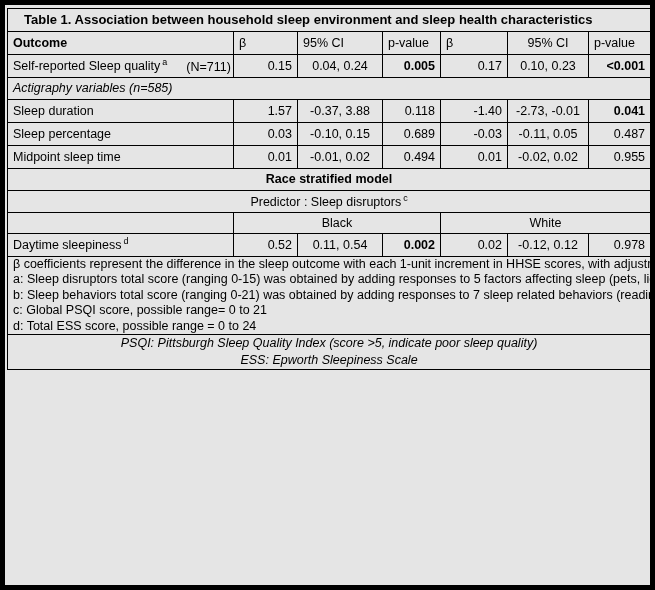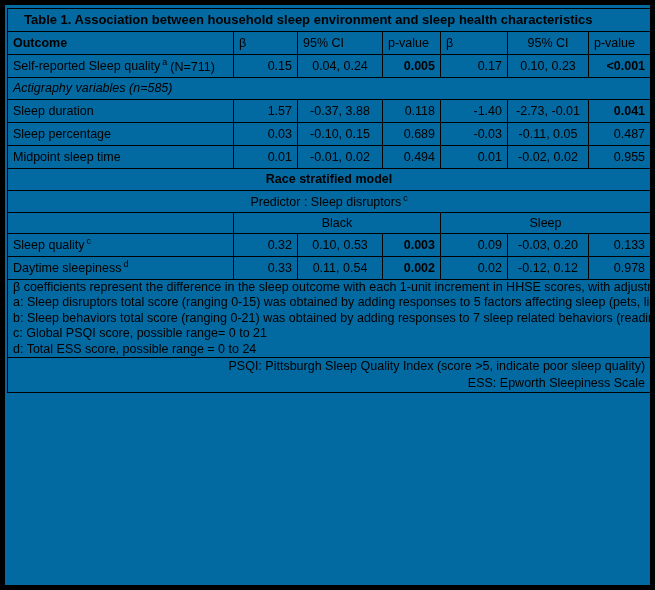--- a/index.html
+++ b/index.html
@@ -4,21 +4,21 @@
 <style>
   * { box-sizing: border-box; }
   html, body { margin: 0; padding: 0; background: #fff; }
   body { font-family: "Liberation Sans", "DejaVu Sans", sans-serif; color: #000; }
 
   .frame {
     width: 655px; height: 590px;
     border: 5px solid #000;
     padding: 2px;
     overflow: hidden;
-    background: #0369a1;
+    background: #e5e5e5;
   }
 
   table.assoc {
     border-collapse: collapse;
     table-layout: fixed;
     width: 643px;
     font-size: 12.5px;
     line-height: 1.2;
     margin-top: 1px;
   }
@@ -42,36 +42,37 @@
   td.c-b  { text-align: right; padding-right: 7px; margin-top: 18px; }
   td.c-ci { text-align: center; }
   td.c-p  { text-align: right; padding-right: 5px; }
   .bold { font-weight: bold; }
 
   tr.section-row td { font-style: italic; height: 22px; }
   tr.midtitle-row td { font-weight: bold; text-align: center; height: 22px; }
   tr.predictor-row td { text-align: center; height: 22px; }
 
   sup { font-size: 9px; margin-left: 2px; }
-  .suffix { margin-left: 3px; }
+  .suffix { margin-left: 19px; }
 
   td.fn-cell {
     white-space: normal;
     height: auto;
     padding: 3px 8px 2px 8px;
     line-height: 15.4px;
     text-align: left;
   }
   td.abbr-cell {
     white-space: normal;
     height: auto;
+    font-style: italic;
     padding: 2px 8px 3px 8px;
     line-height: 17px;
     border-top: 6px double #000;
-    text-align: right;
+    text-align: center;
   }
 </style>
 </head>
 <body>
 
 <div class="frame">
   <table class="assoc">
     <colgroup>
       <col style="width:226px">
         <col style="width:64px">
@@ -144,36 +145,27 @@
       <td colspan="7">Race stratified model</td>
     </tr>
 
     <tr class="predictor-row">
       <td colspan="7"><span>Predictor : Sleep disruptors</span><sup>c</sup></td>
     </tr>
 
     <tr class="group-row">
       <td></td>
       <td colspan="3">Black</td>
-      <td colspan="3">Sleep</td>
+      <td colspan="3">White</td>
     </tr>
 
 
     <tr>
-      <td class="c-lbl"><span>Sleep quality</span><sup>c</sup></td>
-      <td class="c-b">0.32</td>
-      <td class="c-ci">0.10, 0.53</td>
-      <td class="c-p bold">0.003</td>
-      <td class="c-b">0.09</td>
-      <td class="c-ci">-0.03, 0.20</td>
-      <td class="c-p">0.133</td>
-    </tr>
-    <tr>
       <td class="c-lbl"><span>Daytime sleepiness</span><sup>d</sup></td>
-      <td class="c-b">0.33</td>
+      <td class="c-b">0.52</td>
       <td class="c-ci">0.11, 0.54</td>
       <td class="c-p bold">0.002</td>
       <td class="c-b">0.02</td>
       <td class="c-ci">-0.12, 0.12</td>
       <td class="c-p">0.978</td>
     </tr>
 
     <tr>
       <td colspan="7" class="fn-cell">
         <div>β coefficients represent the difference in the sleep outcome with each 1-unit increment in HHSE scores, with adjustments for age, gender, race (for the pooled models only), education, marital status, smoking status, body mass index, physical activity, depressive symptoms, comorbidities, and sleep medications.</div>

